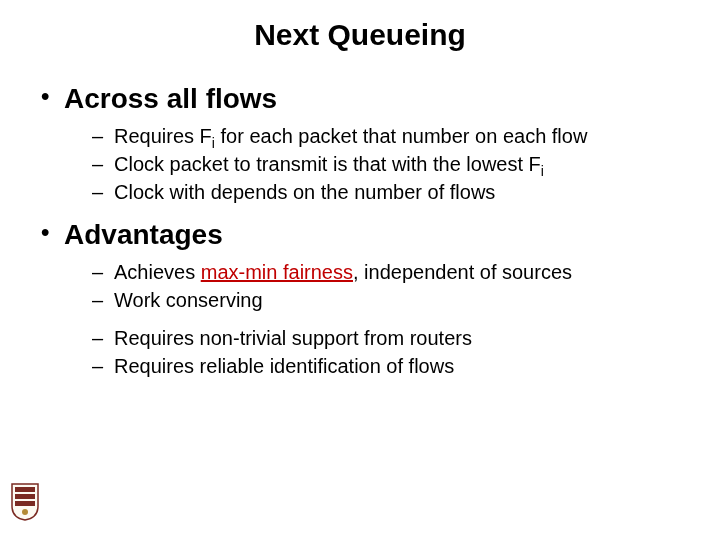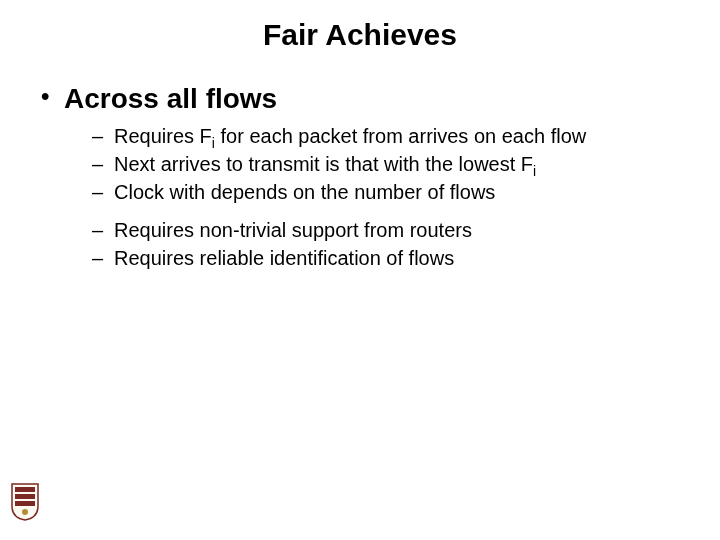--- a/index.html
+++ b/index.html
@@ -58,38 +58,49 @@
     left: 10px;
     bottom: 18px;
     width: 30px;
     height: 40px;
   }
 </style>
 </head>
 <body>
 
 <div class="slide">
-  <div class="title">Fair Achieves</div>
+  <div class="title">Next Queueing</div>
 
   <ul class="top">
     <li>
       <div class="lvl1">Across all flows</div>
       <ul class="sub">
         <li class="lvl2">
-          <span>Requires F</span><sub>i</sub><span> for each packet from arrives on each flow</span>
+          <span>Requires F</span><sub>i</sub><span> for each packet that number on each flow</span>
         </li>
         <li class="lvl2">
-          <span>Next arrives to transmit is that with the lowest F</span><sub>i</sub><span></span>
+          <span>Clock packet to transmit is that with the lowest F</span><sub>i</sub><span></span>
         </li>
         <li class="lvl2">
           <span>Clock with depends on the number of flows</span>
         </li>
       </ul>
     </li>
 
+    <li>
+      <div class="lvl1">Advantages</div>
+      <ul class="sub">
+        <li class="lvl2">
+          <span>Achieves </span><span class="red underline">max-min fairness</span><span>, independent of sources</span>
+        </li>
+        <li class="lvl2">
+          <span>Work conserving</span>
+        </li>
+      </ul>
+    </li>
 
     <li>
       <ul class="sub">
         <li class="lvl2">
           <span>Requires non-trivial support from routers</span>
         </li>
         <li class="lvl2">
           <span>Requires reliable identification of flows</span>
         </li>
       </ul>

